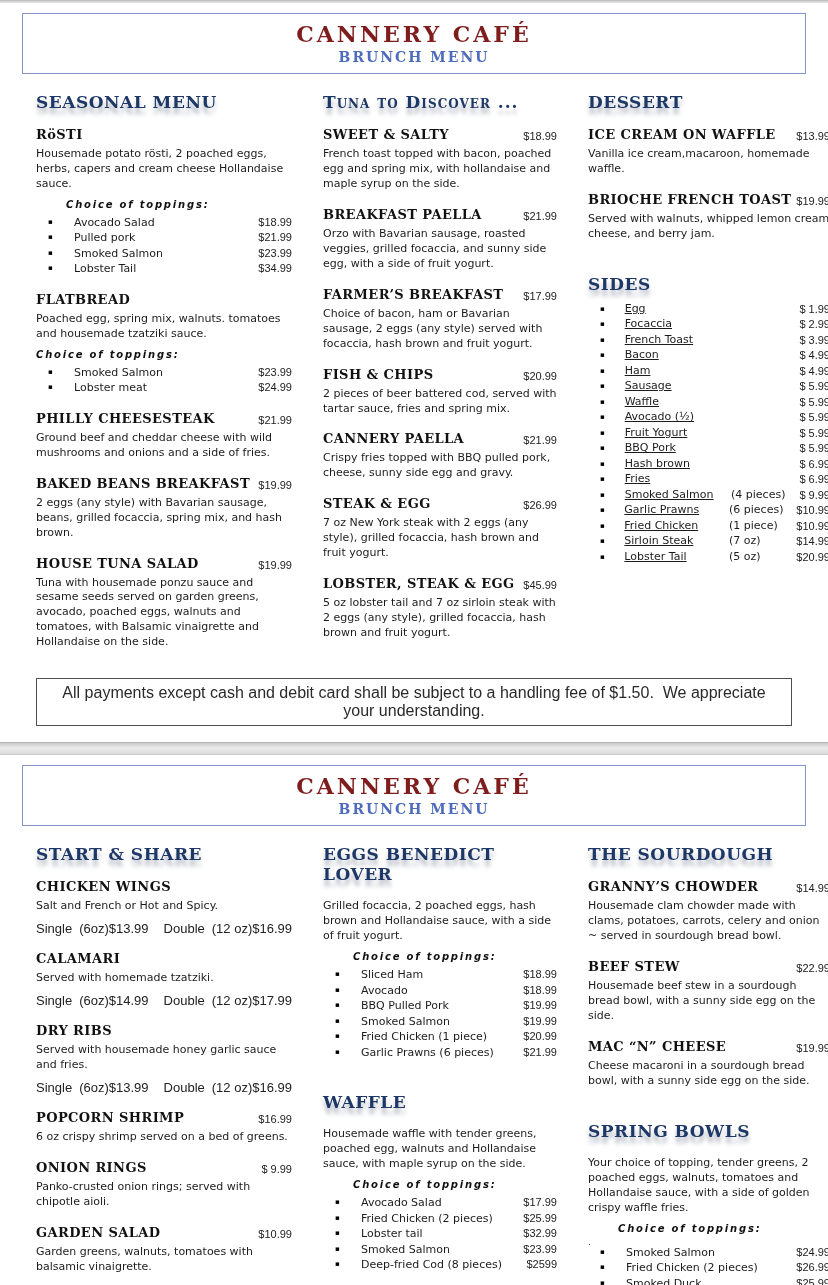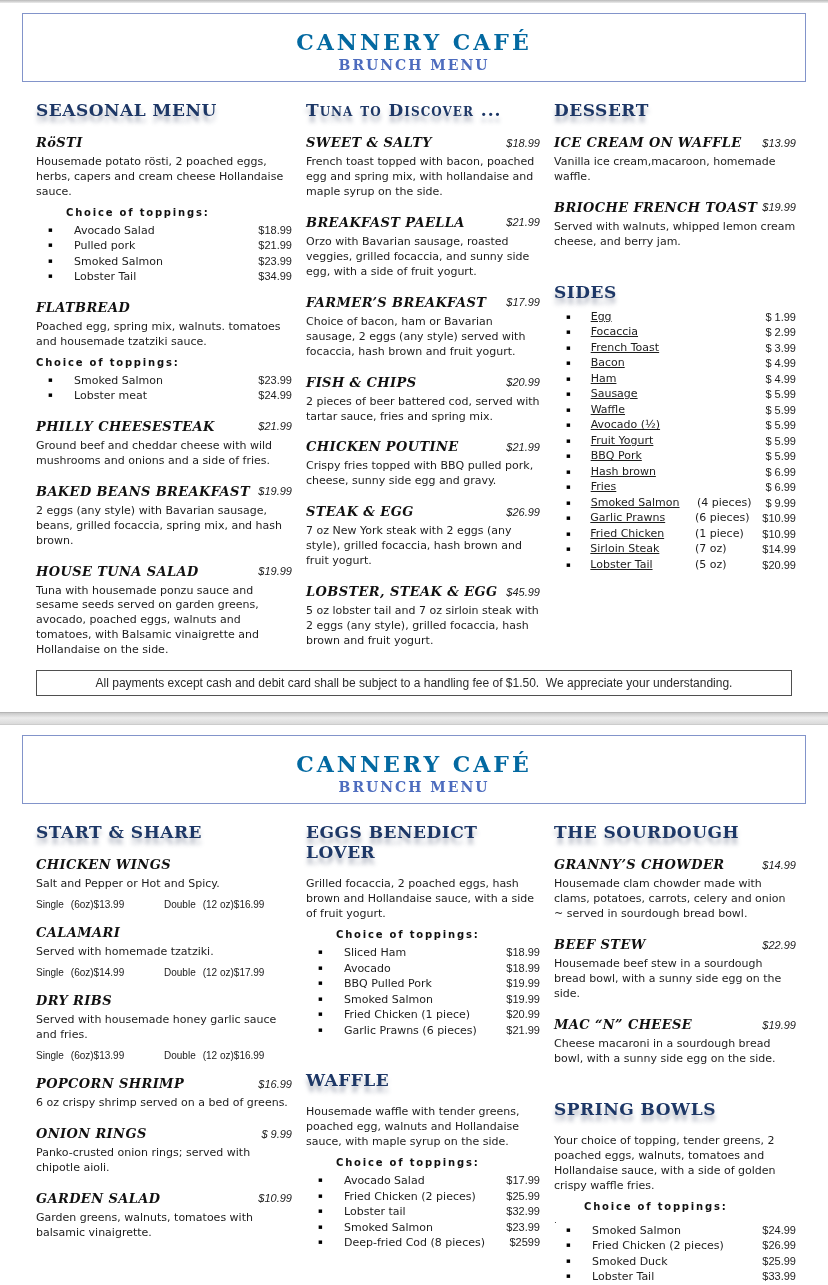--- a/index.html
+++ b/index.html
@@ -2,54 +2,54 @@
 <html><head>
 <meta charset="utf-8">
 <title>Menu</title>
 <style>
   html,body { margin:0; padding:0; background:#ffffff; }
   body { width:828px; font-family:"DejaVu Sans", sans-serif; color:#1c1c1c; }
   .top-edge { height:3px; background:linear-gradient(#b9b9b9,#ececec); }
   .page { background:#fff; }
 
   .hdr-box { margin:10px 22px 0 22px; border:1px solid #8294ca; text-align:center; padding:7px 0 8px; }
-  .hdr-title { font-family:"DejaVu Serif", serif; font-weight:bold; font-size:22px; letter-spacing:3px; color:#0369a1;margin-top:8px; }
+  .hdr-title { font-family:"DejaVu Serif", serif; font-weight:bold; font-size:22px; letter-spacing:3px; color:#7f1d1d; }
   .hdr-sub { font-family:"DejaVu Serif", serif; font-weight:bold; font-size:14px; letter-spacing:2px; color:#4d6cbe; margin-top:2px; }
 
-  .cols { display:grid; grid-template-columns:256px 234px 242px; column-gap:14px; padding:12px 28px 0 36px; align-items:start; }
+  .cols { display:grid; grid-template-columns:256px 234px 242px; column-gap:31px; padding:12px 28px 0 36px; align-items:start; }
 
   .section-head { font-family:"DejaVu Serif", serif; font-weight:bold; font-size:17px; color:#1d3766; letter-spacing:0.5px; margin:6px 0 4px 0; text-shadow:0 6px 4px rgba(90,100,125,0.45); }
   .section-head.sc { font-variant:small-caps; letter-spacing:1px; }
   .section-head.gap { margin-top:32px; }
 
   .item { margin-top:15px; }
-  .trow { display:flex; justify-content:space-between; align-items:center;font-style:italic; }
+  .trow { display:flex; justify-content:space-between; align-items:flex-end; }
   .ttl { font-family:"DejaVu Serif", serif; font-weight:bold; font-size:13px; letter-spacing:0.4px; color:#111; }
   .price { font-family:"Liberation Sans", sans-serif; font-size:11px; color:#222; white-space:pre; }
   .desc { font-size:11px; line-height:1.36; margin-top:5px; color:#1c1c1c; }
-  .choice { font-weight:bold; font-size:10px; letter-spacing:1.8px; margin:7px 0 5px 30px; color:#111; }
+  .choice { font-style:italic; font-weight:bold; font-size:10px; letter-spacing:1.8px; margin:7px 0 5px 30px; color:#111; }
   .choice.noind { margin-left:0; }
   .stray { font-size:9px; line-height:6px; color:#333; }
   .toprow { display:flex; font-size:11px; line-height:15.5px; }
   .bullet { width:26px; margin-left:12px; font-size:7px; line-height:15.5px; color:#000; }
   .tname { flex:1; }
   .tprice { font-family:"Liberation Sans", sans-serif; white-space:pre; }
-  .sizes { display:flex; margin-top:7px; font-family:"Liberation Sans", sans-serif; font-size:10px; color:#222; }
+  .sizes { display:flex; margin-top:7px; font-family:"Liberation Sans", sans-serif; font-size:13px; color:#222; }
   .size { width:130px; display:flex; }
   .slabel { margin-right:7px; } .sqty { white-space:pre;text-align:center; }
   .sprice { white-space:pre; }
 
   .siderow { display:flex; font-size:11px; line-height:14.6px; }
   .sname { width:112px;text-decoration:underline; }
   .squal { width:72px; text-align:left; white-space:pre; }
   .sprice2 { margin-left:auto; font-family:"Liberation Sans", sans-serif; white-space:pre; }
   .sides-list { margin-top:8px; }
 
-  .note-box { margin:12px 36px 0 36px; border:1px solid #4f4f4f; padding:5px 8px; text-align:center;
-              font-family:"Liberation Sans", sans-serif; font-size:12px; color:#2a2a2a; white-space:pre-wrap; }
+  .note-box { margin:28px 36px 0 36px; border:1px solid #4f4f4f; padding:5px 8px; text-align:center;
+              font-family:"Liberation Sans", sans-serif; font-size:16px; color:#2a2a2a; white-space:pre-wrap; }
 
   .page-gap { height:11px; margin-top:16px; background:linear-gradient(#c9c9c9,#ececec 45%,#dadada); border-top:1px solid #b5b5b5; border-bottom:1px solid #cccccc; }
 </style>
 </head>
 <body>
 
 <div class="top-edge"></div>
 
 <div class="page">
   <div class="hdr-box">
@@ -150,21 +150,21 @@
         </div>
         <div class="item">
           <div class="trow">
             <span class="ttl">FISH &amp; CHIPS</span>
             <span class="price">$20.99</span>
           </div>
           <div class="desc">2 pieces of beer battered cod, served with tartar sauce, fries and spring mix.</div>
         </div>
         <div class="item">
           <div class="trow">
-            <span class="ttl">CHICKEN POUTINE</span>
+            <span class="ttl">CANNERY PAELLA</span>
             <span class="price">$21.99</span>
           </div>
           <div class="desc">Crispy fries topped with BBQ pulled pork, cheese, sunny side egg and gravy.</div>
         </div>
         <div class="item">
           <div class="trow">
             <span class="ttl">STEAK &amp; EGG</span>
             <span class="price">$26.99</span>
           </div>
           <div class="desc">7 oz New York steak with 2 eggs (any style), grilled focaccia, hash brown and fruit yogurt.</div>
@@ -310,21 +310,21 @@
     <div class="hdr-title">CANNERY CAFÉ</div>
     <div class="hdr-sub">BRUNCH MENU</div>
   </div>
   <div class="cols">
       <div class="col">
         <div class="section-head">START &amp; SHARE</div>
         <div class="item">
           <div class="trow">
             <span class="ttl">CHICKEN WINGS</span>
           </div>
-          <div class="desc">Salt and Pepper or Hot and Spicy.</div>
+          <div class="desc">Salt and French or Hot and Spicy.</div>
           <div class="sizes">
             <span class="size">
               <span class="slabel">Single</span>
               <span class="sqty">(6oz)</span>
               <span class="sprice">$13.99</span>
             </span>
             <span class="size">
               <span class="slabel">Double</span>
               <span class="sqty">(12 oz)</span>
               <span class="sprice">$16.99</span>

